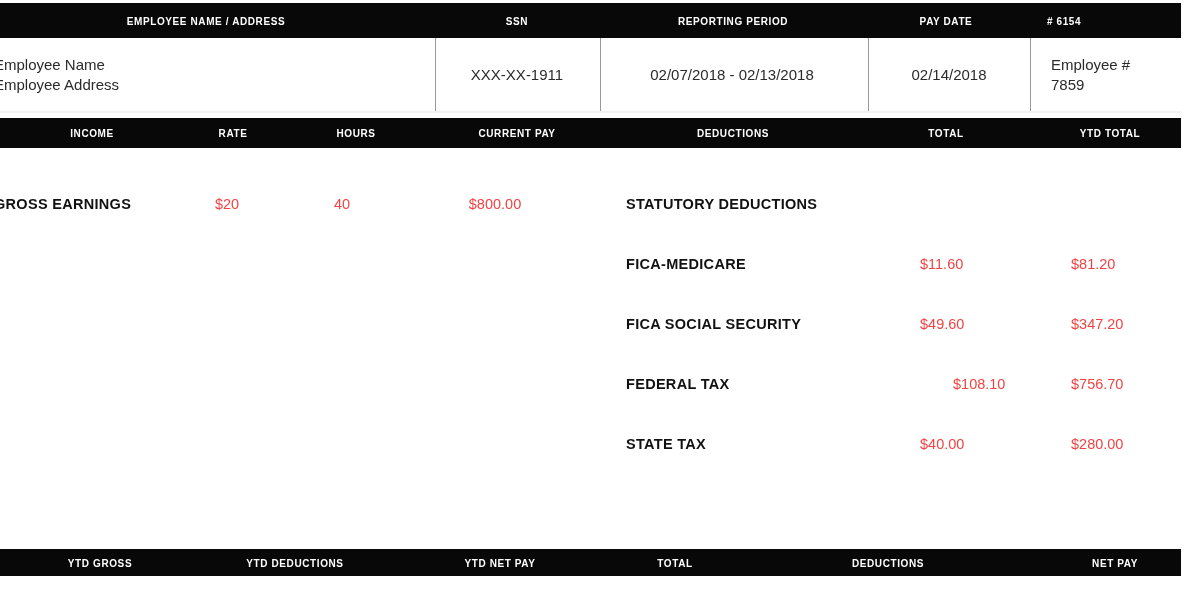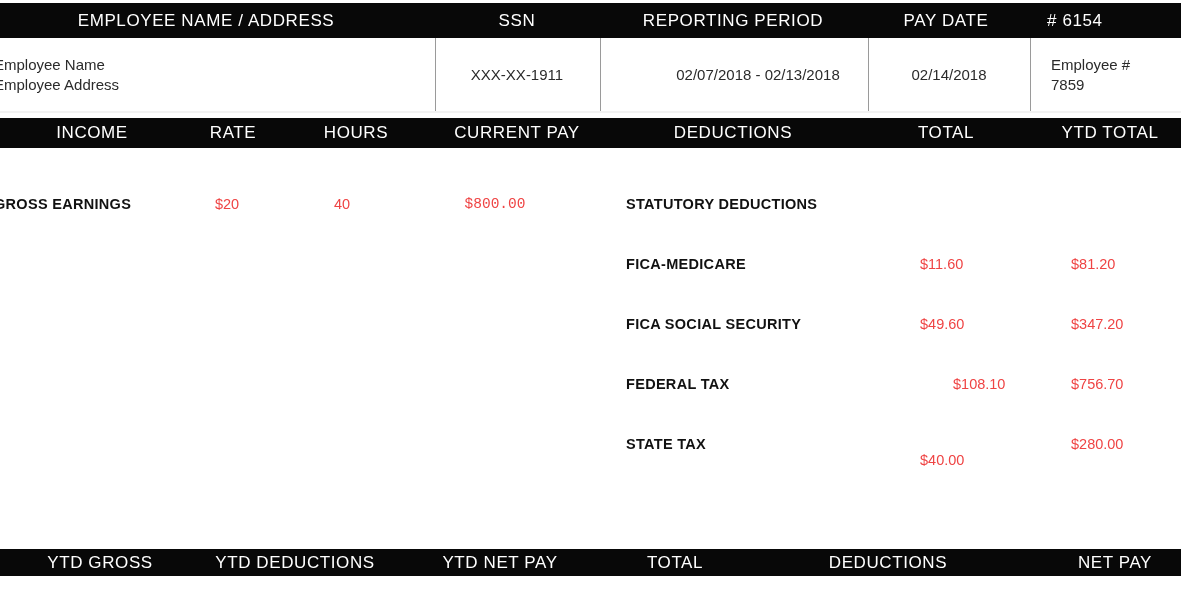--- a/index.html
+++ b/index.html
@@ -25,22 +25,22 @@
   .bar {
     position: absolute;
     background: #080808;
     color: #ffffff;
   }
 
   .bar-label {
     position: absolute;
     top: 50%;
     transform: translateY(-50%);
-    font-weight: normal;
-    font-size: 17px;
+    font-weight: bold;
+    font-size: 10px;
     letter-spacing: 0.6px;
     color: #ffffff;
     white-space: nowrap;
   }
   .bar-label.ctr { transform: translate(-50%, -50%); }
 
   
   #bar-top    { left: 0; top: 3px;   width: 1181px; height: 35px; }
   
   #bar-cols   { left: 0; top: 118px; width: 1181px; height: 30px; }
@@ -122,21 +122,21 @@
     <div class="vline" style="left:868px;"></div>
     <div class="vline" style="left:1030px;"></div>
 
     <div class="info-cell" style="left:-6px;">
       <div>Employee Name</div>
       <div>Employee Address</div>
     </div>
 
     <div class="info-cell ctr" style="left:517px;">XXX-XX-1911</div>
 
-    <div class="info-cell ctr" style="left:758px;">02/07/2018 - 02/13/2018</div>
+    <div class="info-cell ctr" style="left:732px;">02/07/2018 - 02/13/2018</div>
 
     <div class="info-cell ctr" style="left:949px;">02/14/2018</div>
 
     <div class="info-cell" style="left:1051px;">
       <div>Employee #</div>
       <div>7859</div>
     </div>
   </div>
 
   <div class="bar" id="bar-cols">
@@ -149,38 +149,38 @@
     <span class="bar-label ctr" style="left:1110px;">YTD TOTAL</span>
   </div>
 
   <div id="mid-divider"></div>
 
   <div id="body-area">
 
     <div class="cell bold" style="left:-6px; top:48px;">GROSS EARNINGS</div>
     <div class="cell ctr" style="left:227px; top:48px;">$20</div>
     <div class="cell ctr" style="left:342px; top:48px;">40</div>
-    <div class="cell ctr" style="left:495px; top:48px;font-family:Liberation Mono, monospace;">$800.00</div>
+    <div class="cell ctr" style="left:495px; top:48px;">$800.00</div>
 
     <div class="cell bold" style="left:626px; top:48px;">STATUTORY DEDUCTIONS</div>
 
     <div class="cell bold" style="left:626px; top:108px;">FICA-MEDICARE</div>
     <div class="cell" style="left:920px; top:108px;">$11.60</div>
     <div class="cell" style="left:1071px; top:108px;">$81.20</div>
 
     <div class="cell bold" style="left:626px; top:168px;">FICA SOCIAL SECURITY</div>
     <div class="cell" style="left:920px; top:168px;">$49.60</div>
     <div class="cell" style="left:1071px; top:168px;">$347.20</div>
 
     <div class="cell bold" style="left:626px; top:228px;">FEDERAL TAX</div>
     <div class="cell" style="left:920px; top:228px;margin-left:33px;">$108.10</div>
     <div class="cell" style="left:1071px; top:228px;">$756.70</div>
 
     <div class="cell bold" style="left:626px; top:288px;">STATE TAX</div>
-    <div class="cell" style="left:920px; top:288px;margin-top:16px;">$40.00</div>
+    <div class="cell" style="left:920px; top:288px;">$40.00</div>
     <div class="cell" style="left:1071px; top:288px;">$280.00</div>
 
   </div>
 
   <div class="bar" id="bar-footer">
     <span class="bar-label ctr" style="left:100px;">YTD GROSS</span>
     <span class="bar-label ctr" style="left:295px;">YTD DEDUCTIONS</span>
     <span class="bar-label ctr" style="left:500px;">YTD NET PAY</span>
     <span class="bar-label ctr" style="left:675px;">TOTAL</span>
     <span class="bar-label ctr" style="left:888px;">DEDUCTIONS</span>

